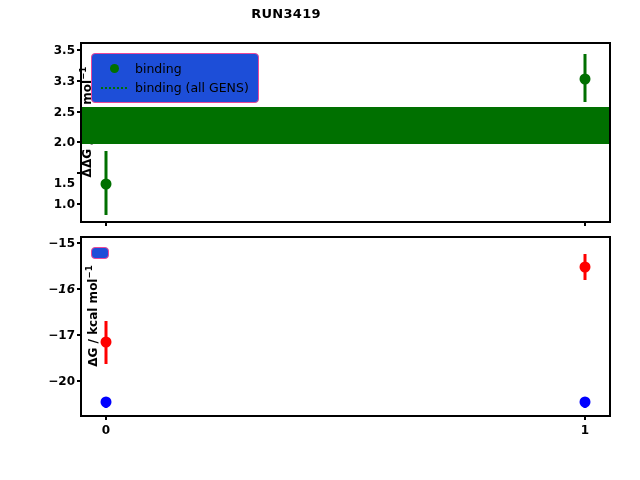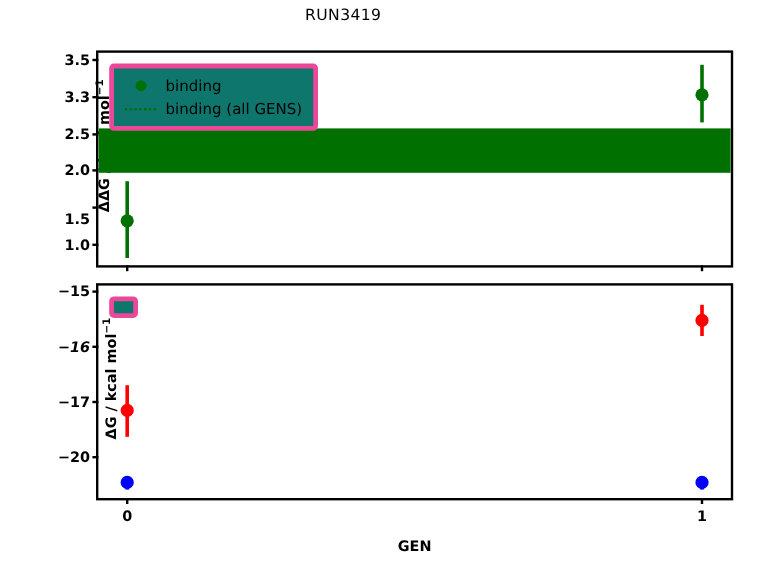--- a/index.html
+++ b/index.html
@@ -21,21 +21,21 @@
     height: 480px;
     background: #ffffff;
   }
   .fig-title {
     position: absolute;
     left: 0;
     top: 6px;
     width: 572px;
     text-align: center;
     font-size: 13px;
-    font-weight: normal;
+    font-weight: bold;
     color: #000000;
     letter-spacing: 0.3px;
   }
   
   .axes {
     position: absolute;
     border: 2px solid #000000;
     background: #ffffff;
     box-sizing: border-box;
   }
@@ -136,22 +136,22 @@
   .marker {
     position: absolute;
     width: 11px;
     height: 11px;
     border-radius: 50%;
     transform: translate(-50%, -50%);
   }
   
   .legend {
     position: absolute;
-    background: #0f766e;
-    border: 4px solid #ec4899;
+    background: #1d4ed8;
+    border: 1px solid #ec4899;
     border-radius: 4px;
     padding: 5px 9px 5px 7px;
     box-sizing: border-box;
   }
   #legend-top { left: 9px; top: 9px; }
   #legend-bottom { left: 9px; top: 9px; }
   .legend-row {
     display: flex;
     align-items: center;
     height: 19px;
@@ -265,15 +265,14 @@
         <div class="errbar" style="left: 23.9545px; top: 82.7829px; height: 42.9922px; background: rgb(255, 0, 0);"></div>
         <div class="marker" style="left: 23.9545px; top: 104.279px; background: rgb(255, 0, 0);"></div>
         <div class="errbar" style="left: 503.045px; top: 16.4651px; height: 25.6124px; background: rgb(255, 0, 0);"></div>
         <div class="marker" style="left: 503.045px; top: 29.2713px; background: rgb(255, 0, 0);"></div>
       </div>
 
     <div class="legend" id="legend-bottom">
     </div>
   </div>
 
-  <div class="xlabel">GEN</div>
 
 </div>
 
 </body></html>

